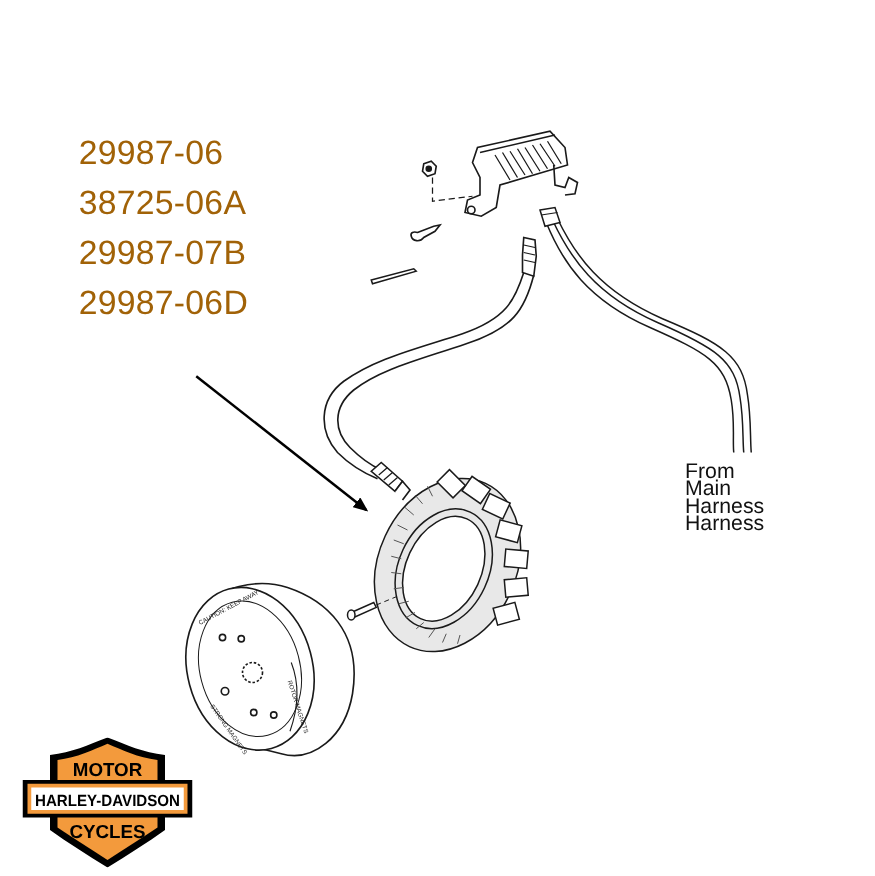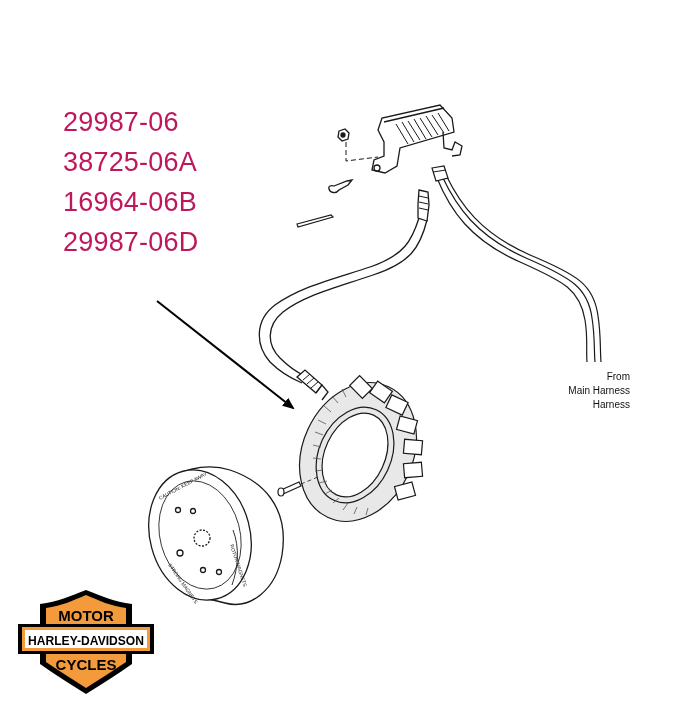--- a/index.html
+++ b/index.html
@@ -1,30 +1,30 @@
 <!DOCTYPE html>
 <html><head>
 <meta charset="utf-8">
 <style>
   html, body { margin: 0; padding: 0; background: #ffffff; }
   body { width: 700px; height: 701px; position: relative; overflow: hidden; font-family: "Liberation Sans", sans-serif; }
   .part-numbers { position: absolute; left: 63px; top: 102px; }
-  .part-number { font-family: "Liberation Sans", sans-serif; font-size: 27px; line-height: 40px; color: #be185d; letter-spacing: 0.2px; white-space: nowrap; }
-  .callout { position: absolute; left: 548px; top: 370px; width: 82px; text-align: right; font-family: "Liberation Sans", sans-serif; font-size: 10px; line-height: 14px; color: #111; }
+  .part-number { font-family: "Liberation Sans", sans-serif; font-size: 27px; line-height: 40px; color: #a16207; letter-spacing: 0.2px; white-space: nowrap; }
+  .callout { position: absolute; left: 548px; top: 370px; width: 82px; text-align: left; font-family: "Liberation Sans", sans-serif; font-size: 17px; line-height: 14px; color: #111; }
   svg.diagram { position: absolute; left: 0; top: 0; }
   .logo { position: absolute; left: 18px; top: 590px; width: 136px; height: 104px; }
   .logo-text { font-family: "Liberation Sans", sans-serif; font-weight: bold; }
 </style>
 </head>
 <body>
 
 <div class="part-numbers">
   <div class="part-number">29987-06</div>
   <div class="part-number">38725-06A</div>
-  <div class="part-number">16964-06B</div>
+  <div class="part-number">29987-07B</div>
   <div class="part-number">29987-06D</div>
 </div>
 
 <svg class="diagram" width="700" height="701" viewBox="0 0 700 701">
   <defs>
     <marker id="arrowhead" markerWidth="12" markerHeight="10" refX="10" refY="5" orient="auto" markerUnits="userSpaceOnUse">
       <path d="M0,0 L12,5 L0,10 Z" fill="#000"></path>
     </marker>
   </defs>
 

